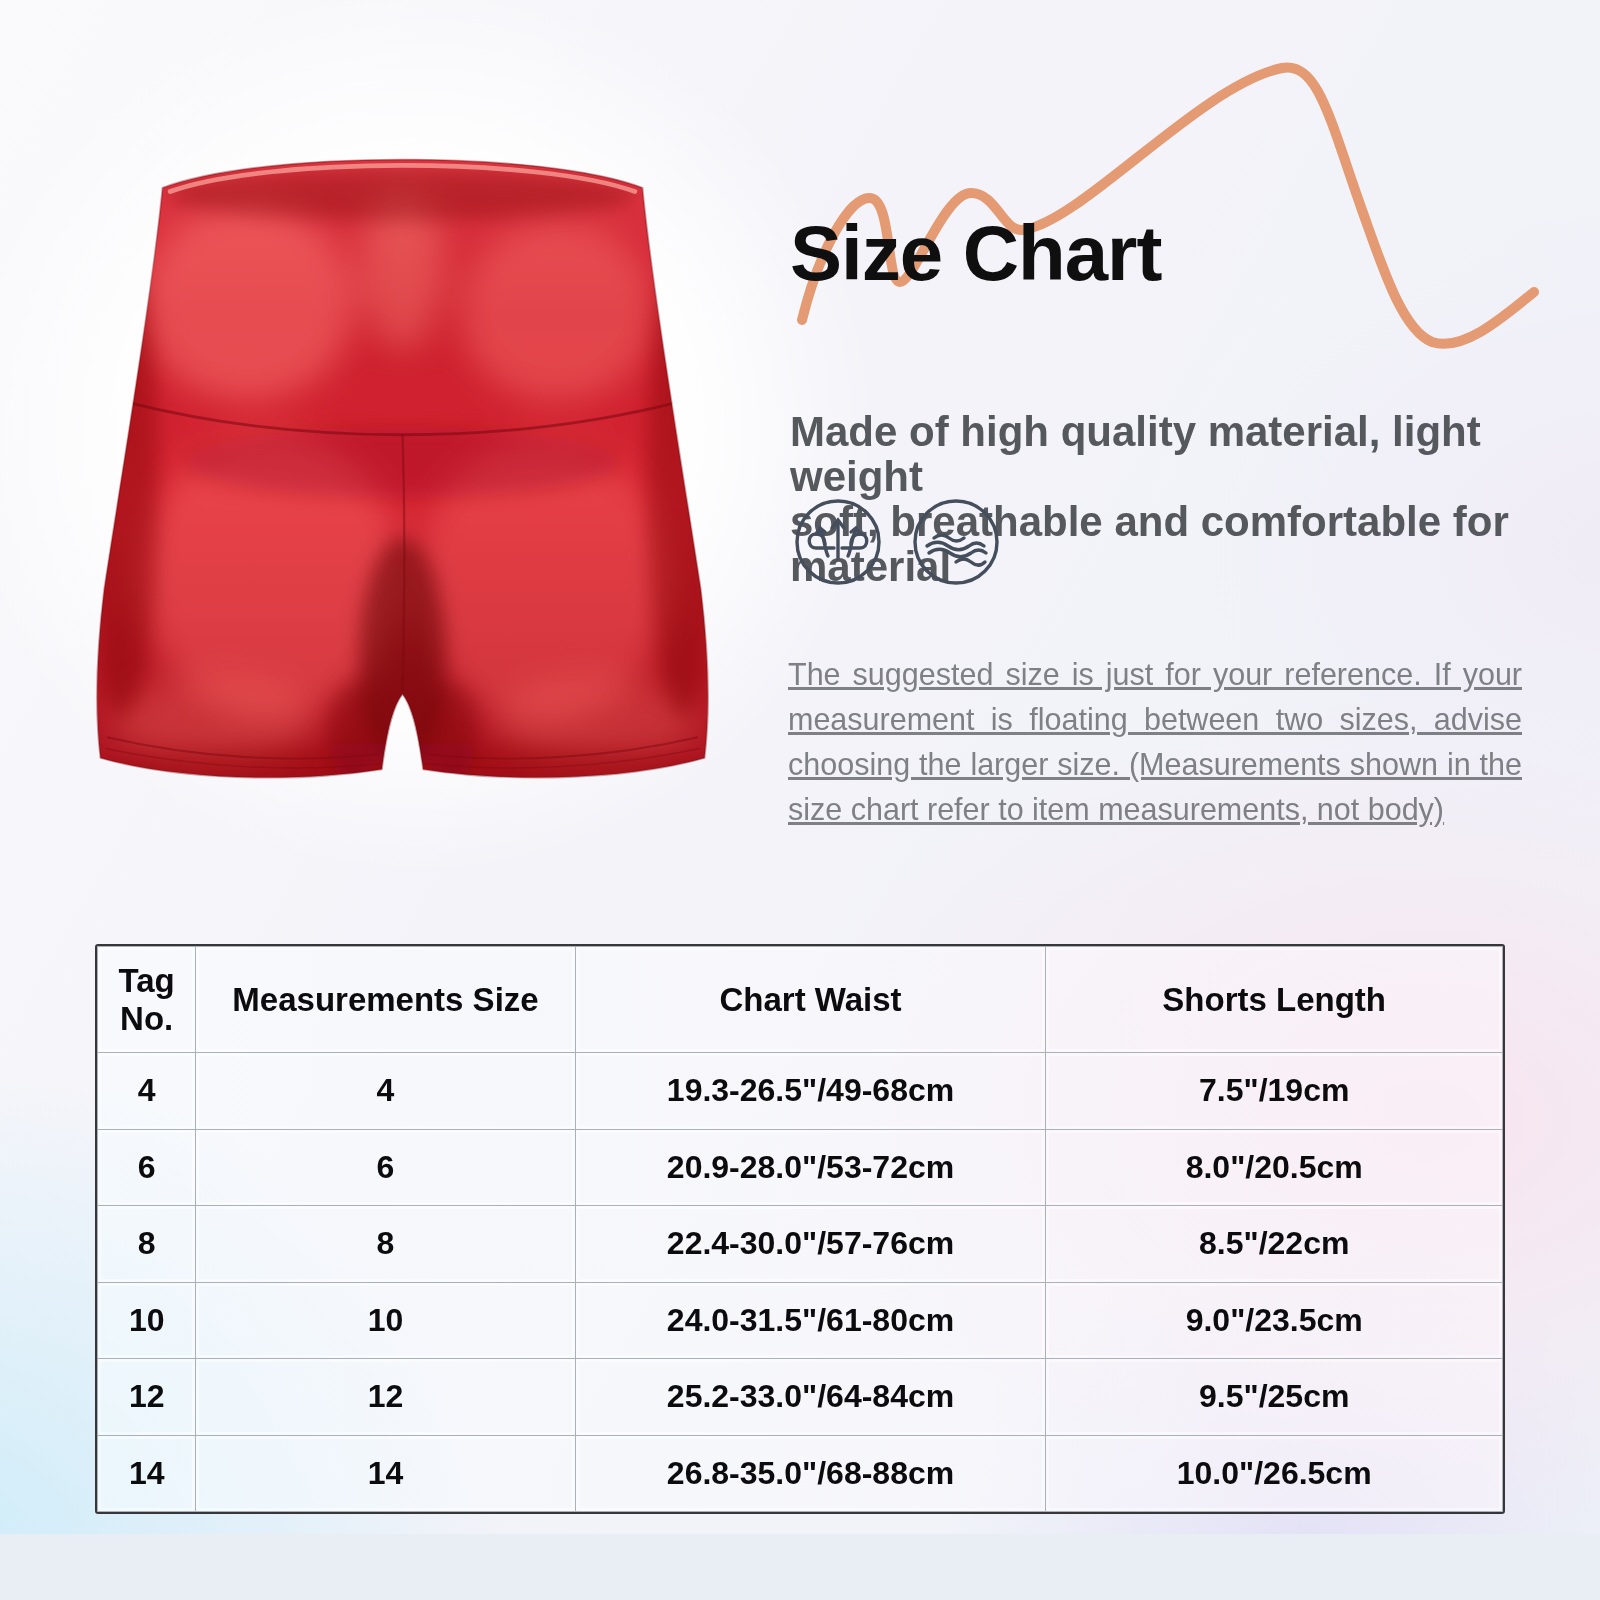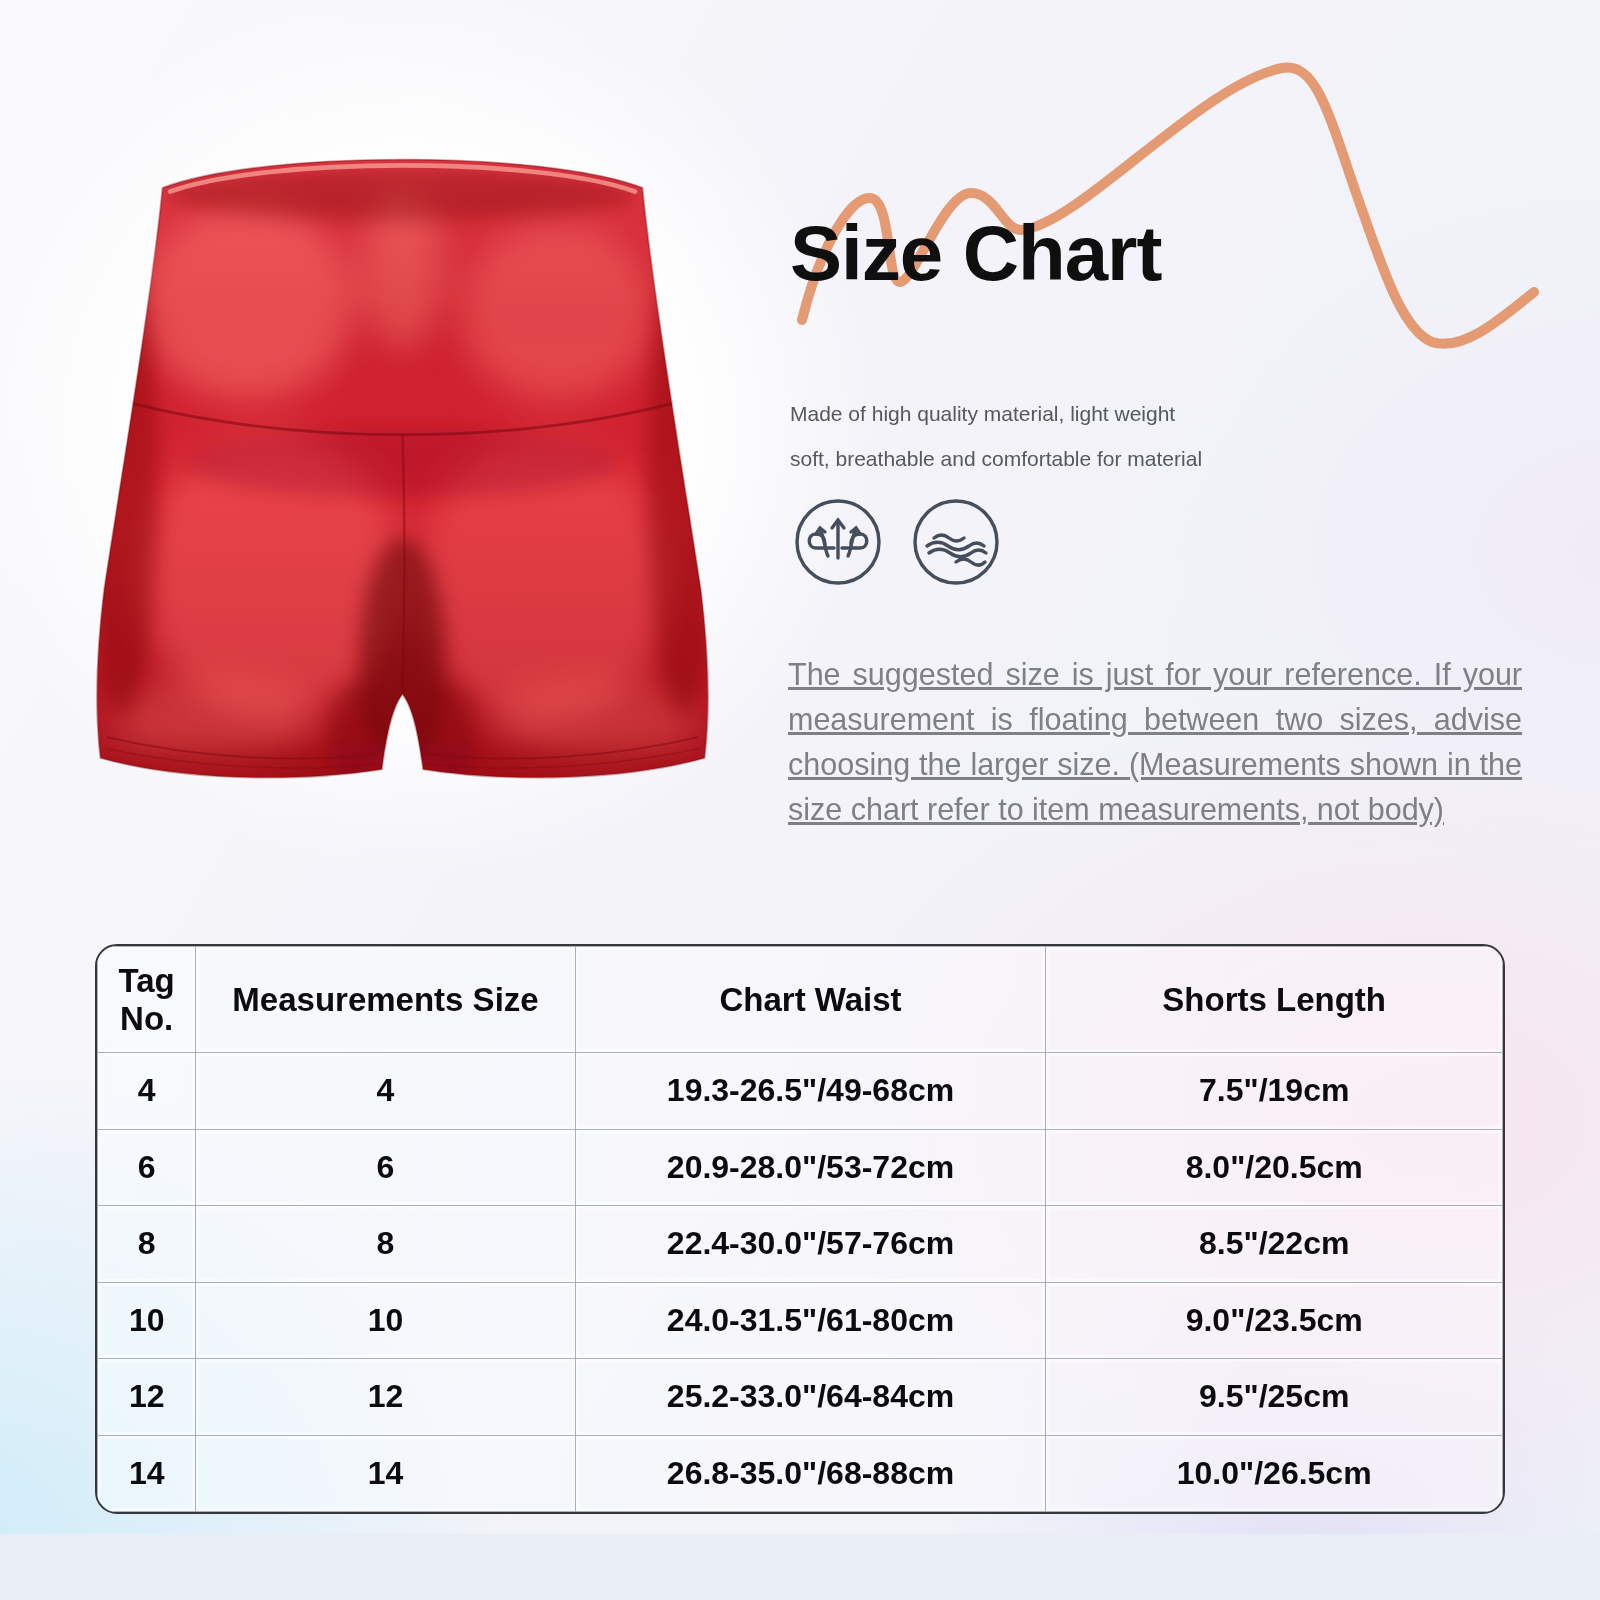--- a/index.html
+++ b/index.html
@@ -13,30 +13,30 @@
       radial-gradient(920px 620px at 89% 73%, rgba(248,226,238,0.88), rgba(248,226,238,0) 70%),
       radial-gradient(520px 420px at 82% 100%, rgba(226,224,245,0.9), rgba(226,224,245,0) 70%),
       linear-gradient(120deg,#fafafc 0%,#f4f3f9 40%,#eef3f9 100%);
   }
   .squiggle{position:absolute;left:770px;top:30px;width:800px;height:450px;}
   .photo{position:absolute;left:55px;top:105px;width:695px;height:715px;}
   .title{
     position:absolute;left:790px;top:214px;margin:0;
     font-size:78px;font-weight:bold;letter-spacing:-1px;color:#0f0f10;line-height:1;
   }
-  .desc{position:absolute;left:790px;top:391px;font-size:21px;line-height:45px;color:#55585c;}
+  .desc{position:absolute;left:790px;top:409px;font-size:42px;line-height:45px;color:#55585c;font-weight:bold;}
   .icon-row{position:absolute;left:792px;top:496px;display:flex;gap:26px;}
   .icon-row svg{width:92px;height:92px;}
   .note{
     position:absolute;left:788px;top:652px;width:734px;margin:0;
     font-size:30.5px;line-height:45px;color:#7e8085;text-align:justify;text-decoration:underline;
   }
   .tbl-wrap{
     position:absolute;left:95px;top:944px;width:1410px;height:570px;
-    border:2px solid #37373b;border-radius:22px;overflow:hidden;
+    border:2px solid #37373b;border-radius:3px;overflow:hidden;
     background:linear-gradient(90deg, rgba(248,253,255,0.55), rgba(253,247,252,0.5));
     box-sizing:border-box;
   }
   table.size{width:100%;height:100%;border-collapse:collapse;table-layout:fixed;}
   .size th,.size td{
     border:1px solid #aab0ba;text-align:center;vertical-align:middle;
     color:#0c0c0e;font-weight:bold;padding:0 6px;
     box-shadow:inset 0 0 0 3px rgba(255,255,255,0.45);
   }
   .size th{font-size:33px;line-height:1.15;}

